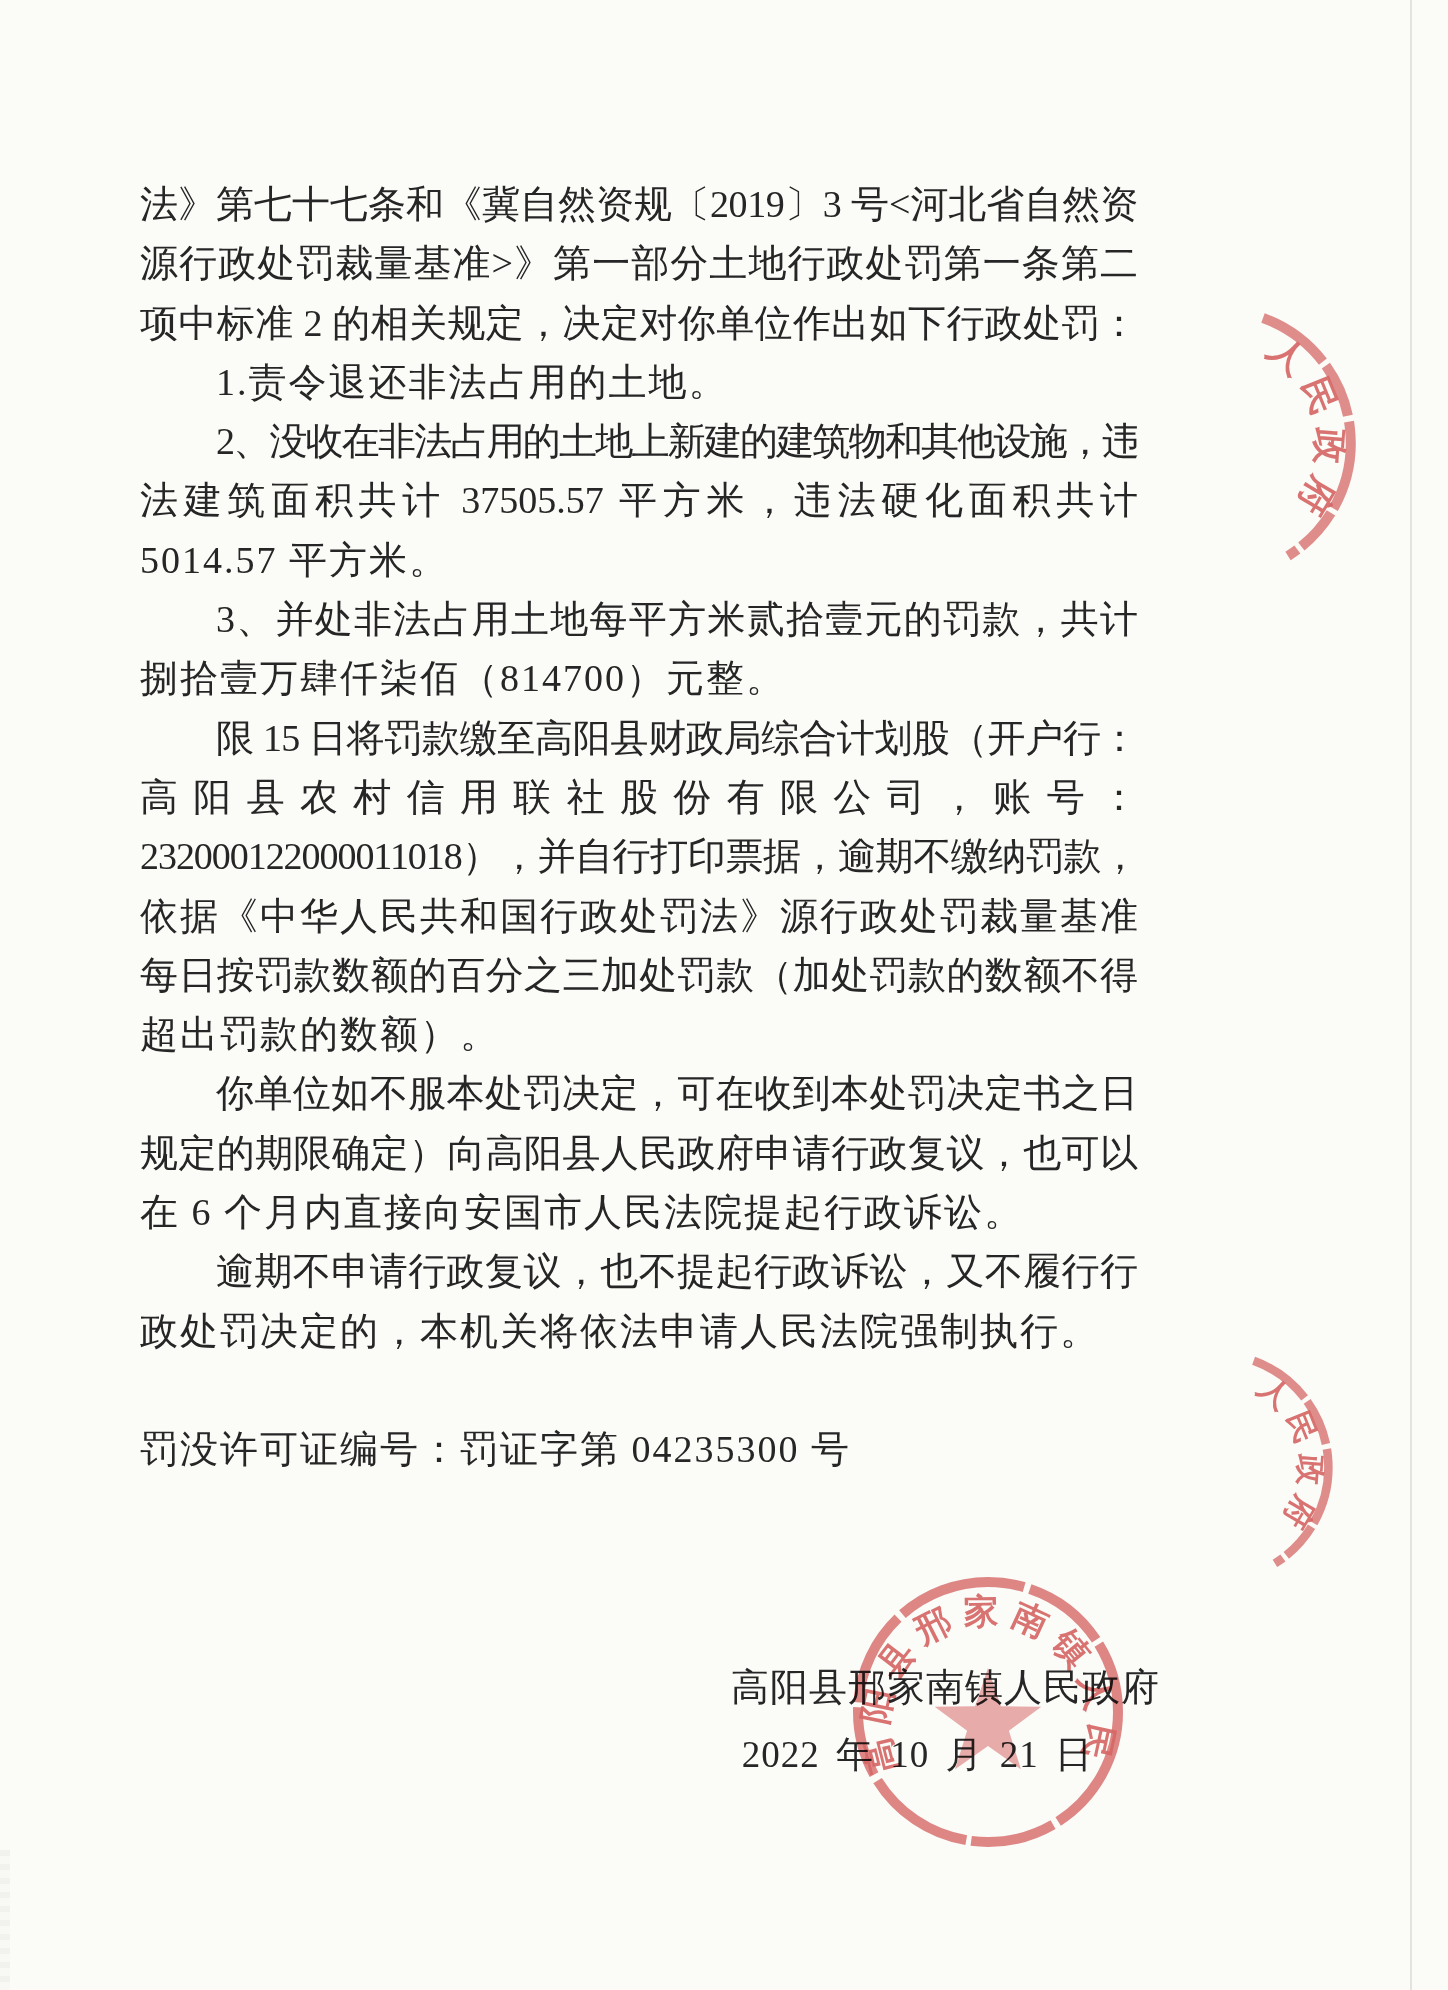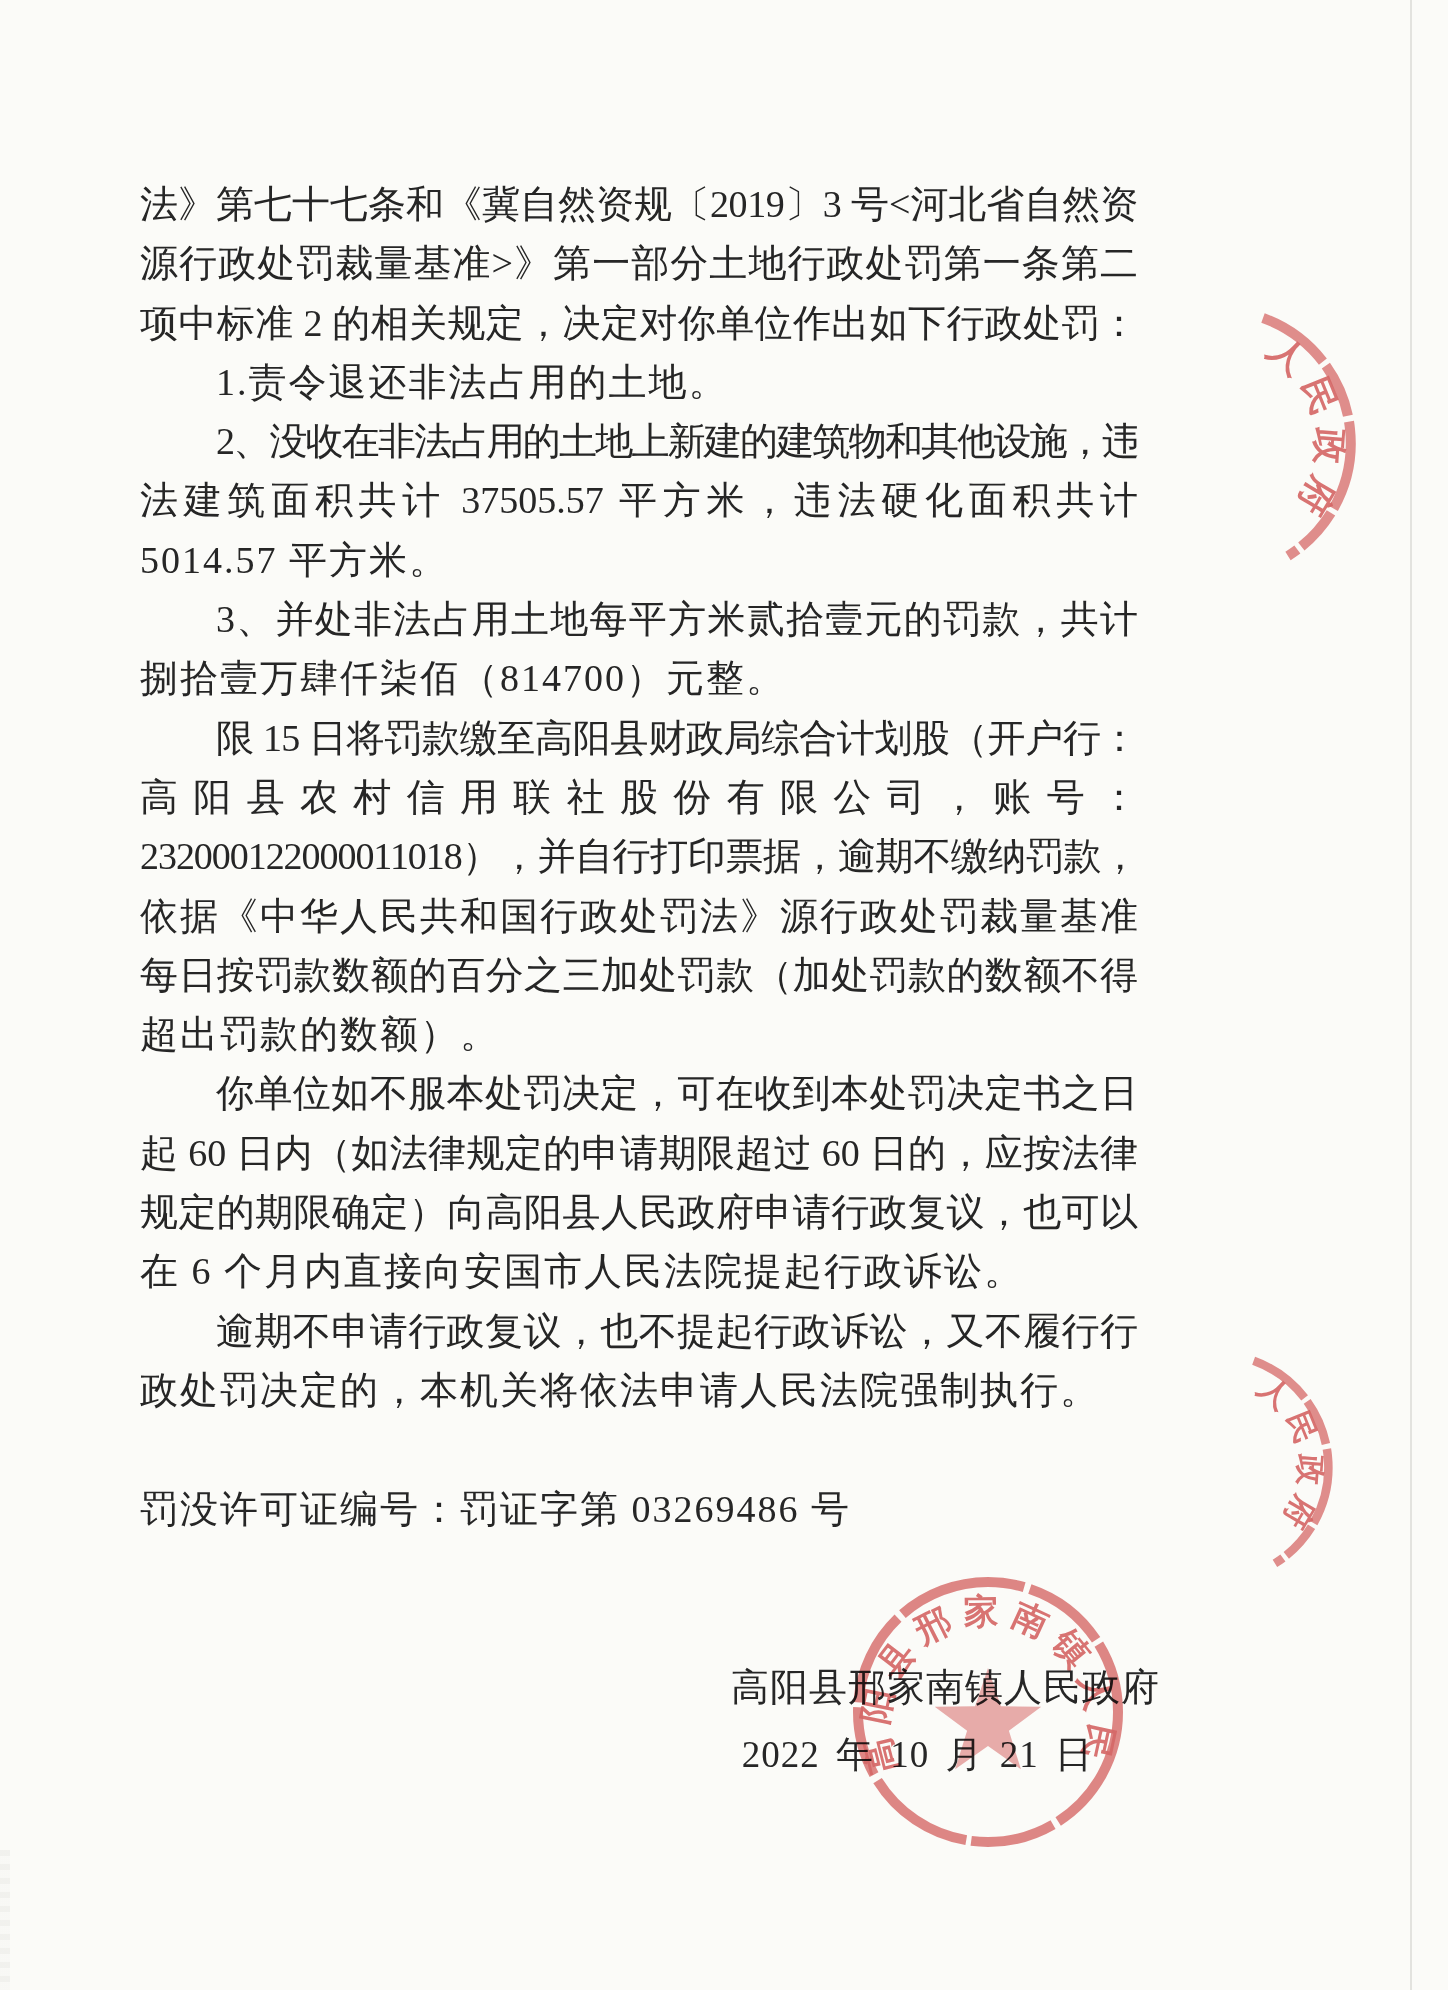--- a/index.html
+++ b/index.html
@@ -58,27 +58,26 @@
       <div class="line">5014.57 平方米。</div>
       <div class="line justify indent">3、并处非法占用土地每平方米贰拾壹元的罚款，共计</div>
       <div class="line">捌拾壹万肆仟柒佰（814700）元整。</div>
       <div class="line justify indent" style="letter-spacing: -0.63px;">限 15 日将罚款缴至高阳县财政局综合计划股（开户行：</div>
       <div class="line justify">高阳县农村信用联社股份有限公司，账号：</div>
       <div class="line justify" style="letter-spacing: -1.05px;">232000122000011018），并自行打印票据，逾期不缴纳罚款，</div>
       <div class="line justify">依据《中华人民共和国行政处罚法》源行政处罚裁量基准</div>
       <div class="line justify">每日按罚款数额的百分之三加处罚款（加处罚款的数额不得</div>
       <div class="line">超出罚款的数额）。</div>
       <div class="line justify indent">你单位如不服本处罚决定，可在收到本处罚决定书之日</div>
-      <div class="line justify">起 60 日内（如法律规定的申请期限超过 60 日的，应按法律</div>
       <div class="line justify">规定的期限确定）向高阳县人民政府申请行政复议，也可以</div>
       <div class="line">在 6 个月内直接向安国市人民法院提起行政诉讼。</div>
       <div class="line justify indent">逾期不申请行政复议，也不提起行政诉讼，又不履行行</div>
       <div class="line">政处罚决定的，本机关将依法申请人民法院强制执行。</div>
       <div class="line"></div>
-      <div class="line">罚没许可证编号：罚证字第 03269486 号</div>
+      <div class="line">罚没许可证编号：罚证字第 04235300 号</div>
     </div>
 
   <div class="signature">高阳县邢家南镇人民政府</div>
   <div class="sig-date">2022 年 10 月 21 日</div>
 
   <svg class="seal" viewBox="0 0 300 300" style="left:838px;top:1562px;width:300px;height:300px;">
     <circle class="seal-ring" cx="150" cy="150" r="130"></circle>
     <polygon class="seal-star" points="150,106 162.9,144.2 203.3,144.7 170.9,168.8 182.9,207.3 150,184 117.1,207.3 129.1,168.8 96.7,144.7 137.1,144.2"></polygon>
     <defs>
       <path id="arcMain" d="M 61 207 A 100 100 0 1 1 239 207" fill="none"></path>

